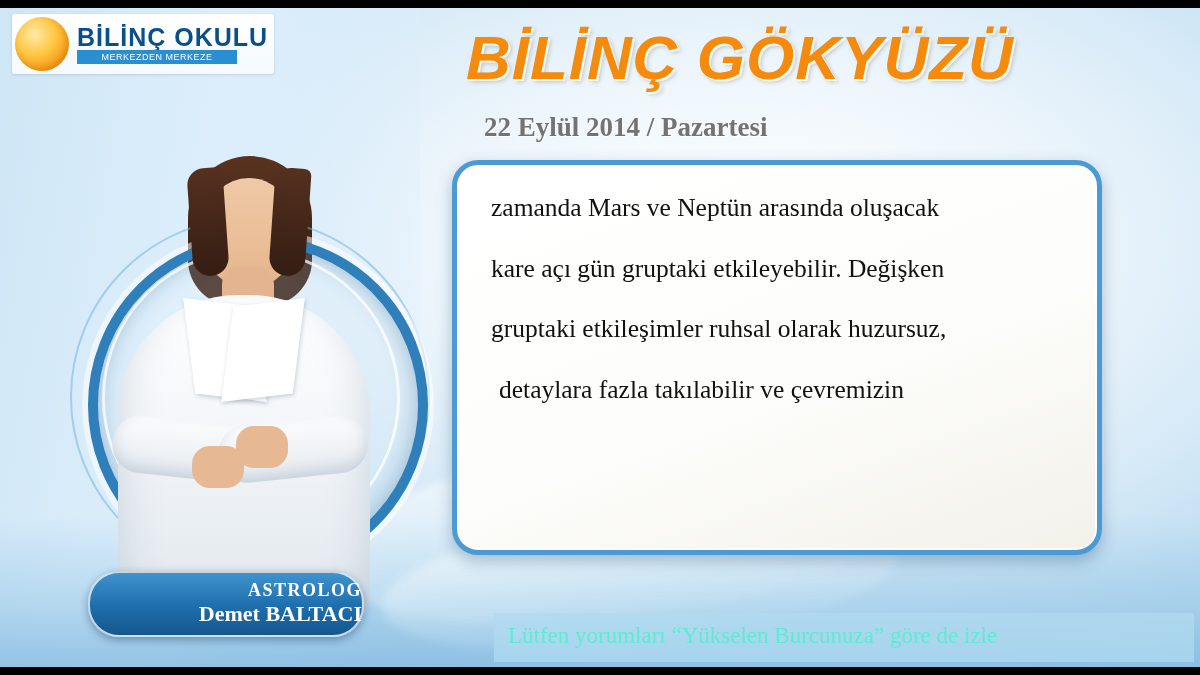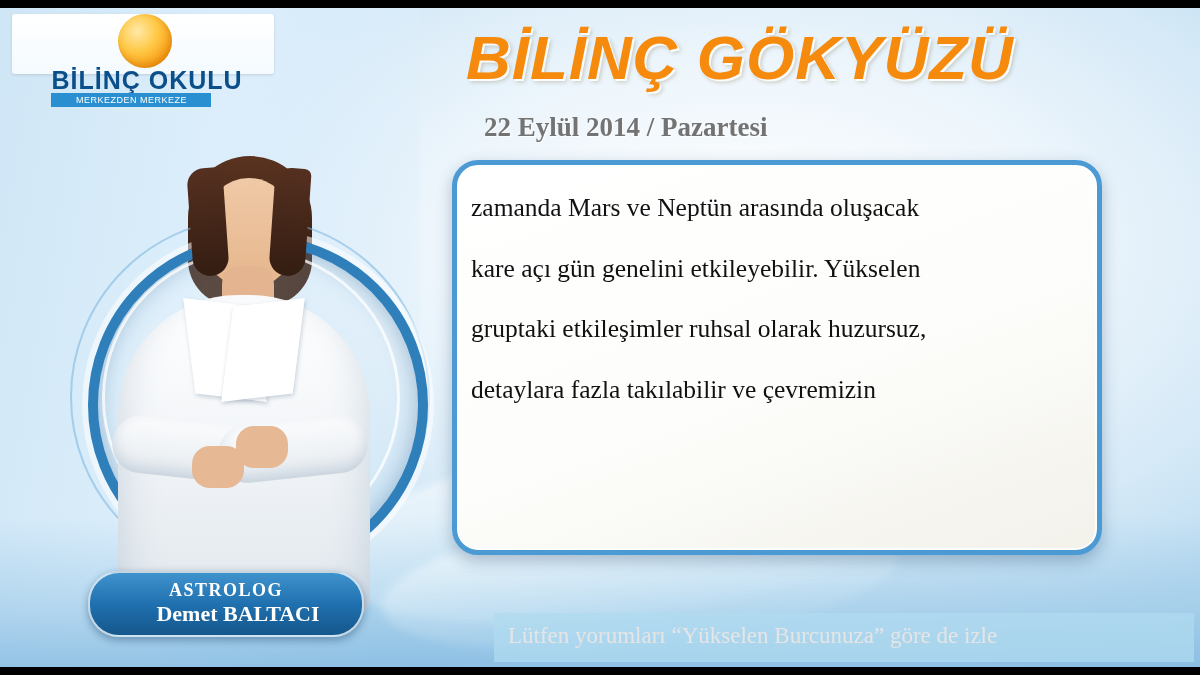--- a/index.html
+++ b/index.html
@@ -84,21 +84,20 @@
     left: 12px;
     top: 14px;
     width: 262px;
     height: 60px;
     background: linear-gradient(180deg, #ffffff 0%, #f4fafe 100%);
     border-radius: 3px;
     display: flex;
     align-items: center;
     box-shadow: 0 1px 3px rgba(0,0,0,0.12);
     z-index: 30;
-    flex-direction: column;
   }
   .logo-ball {
     width: 54px;
     height: 54px;
     border-radius: 50%;
     margin-left: 3px;
     background: radial-gradient(circle at 36% 32%, #ffe9a8 0%, #ffc845 40%, #f79a14 75%, #e8850a 100%);
     box-shadow: inset -2px -3px 6px rgba(180,100,0,0.35);
     flex: 0 0 auto;
   }
@@ -164,47 +163,47 @@
     height: 395px;
     border-radius: 26px;
     background: linear-gradient(160deg, #ffffff 0%, #fdfdfb 55%, #f2f1ea 100%);
     border: 5px solid #4b9ad4;
     box-shadow: 0 6px 16px rgba(20,60,100,0.30), inset 0 0 0 2px rgba(255,255,255,0.8);
     z-index: 25;
     box-sizing: border-box;
     overflow: hidden;
   }
   .card-inner {
-    padding: 30px 26px 18px 14px;
+    padding: 30px 26px 18px 34px;
   }
   .card-line {
     font-family: "Liberation Serif", serif;
     font-size: 25.5px;
     color: #111111;
     line-height: 1;
     margin-bottom: 35px;
     white-space: nowrap;
   }
-  .card-line:last-child { margin-bottom: 0; }
+  .card-line:last-child { margin-bottom: 0; margin-left: 8px; }
 
   
   .note {
     position: absolute;
     left: 494px;
     bottom: 13px;
     width: 700px;
     padding: 8px 10px 10px 14px;
     background: rgba(176,219,240,0.72);
     box-sizing: border-box;
     z-index: 35;
   }
   .note-line {
     font-family: "Liberation Serif", serif;
     font-size: 23px;
-    color: #e5e5e5;
+    color: #5eead4;
     line-height: 1.33;
     white-space: nowrap;
     overflow: hidden;
   }
 
   
   .presenter {
     position: absolute;
     left: 40px;
     top: 90px;
@@ -329,21 +328,21 @@
     left: 88px;
     bottom: 38px;
     width: 272px;
     height: 62px;
     border-radius: 31px;
     background: linear-gradient(180deg, #3f93cd 0%, #1f6fae 52%, #15578c 100%);
     border: 2px solid rgba(255,255,255,0.75);
     box-shadow: 0 3px 8px rgba(10,50,90,0.4);
     display: flex;
     flex-direction: column;
-    align-items: center;
+    align-items: flex-end;
     justify-content: center;
     z-index: 40;
   }
   .nameplate .role {
     font-family: "Liberation Serif", serif;
     font-weight: bold;
     font-size: 18px;
     letter-spacing: 1.5px;
     color: #ffffff;
     line-height: 1.1;
@@ -402,21 +401,21 @@
   </div>
 
   <div class="nameplate">
     <div class="role">ASTROLOG</div>
     <div class="person-name">Demet BALTACI</div>
   </div>
 
   <div class="card">
     <div class="card-inner">
       <div class="card-line">zamanda Mars ve Neptün arasında oluşacak</div>
-      <div class="card-line">kare açı gün genelini etkileyebilir.  Yükselen</div>
+      <div class="card-line">kare açı gün gruptaki etkileyebilir.  Değişken</div>
       <div class="card-line">gruptaki etkileşimler ruhsal olarak huzursuz,</div>
       <div class="card-line">detaylara fazla takılabilir ve çevremizin</div>
     </div>
   </div>
 
   <div class="note">
     <div class="note-line">Lütfen yorumları “Yükselen Burcunuza” göre de izle</div>
   </div>
 
   <div class="letterbox bottom"></div>

